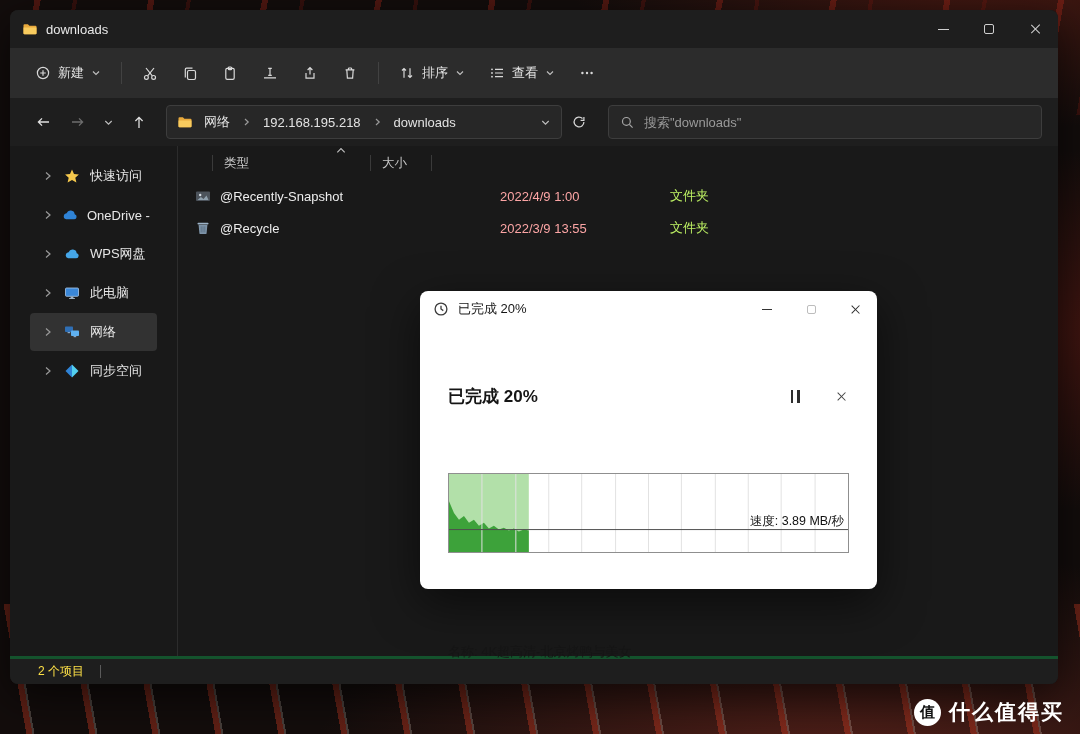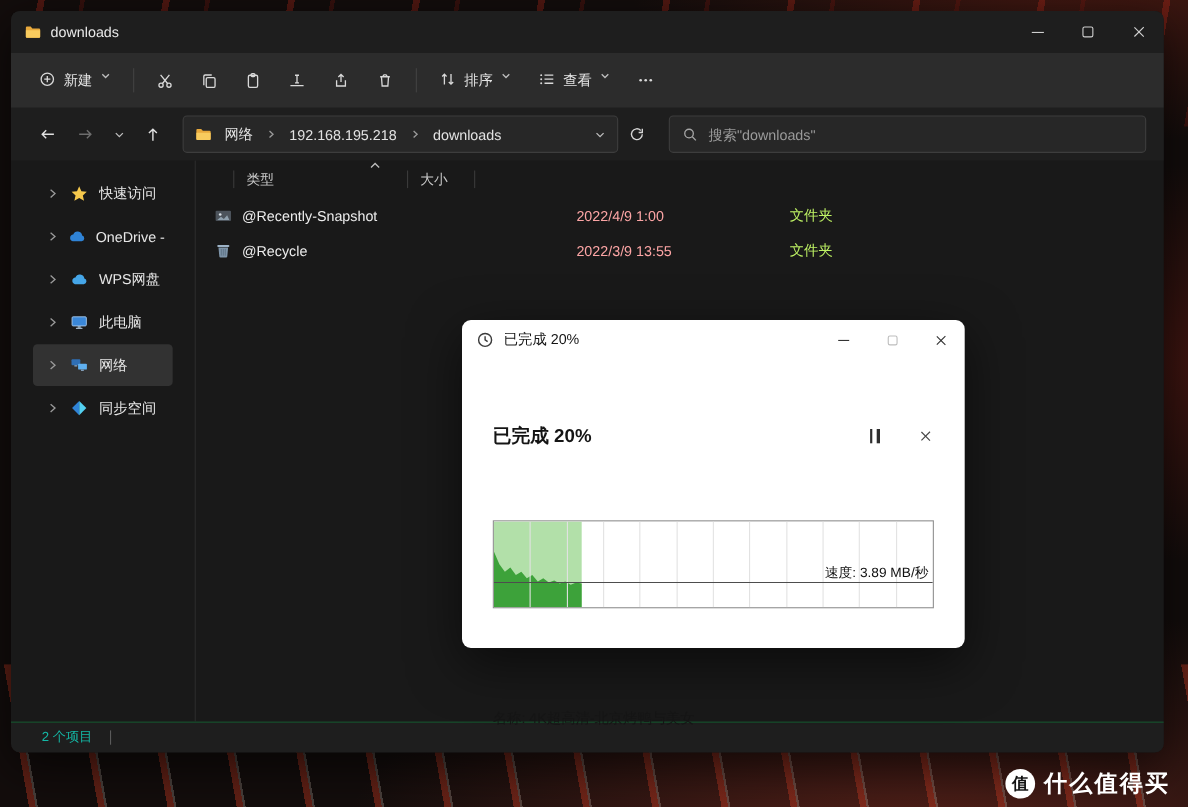--- a/index.html
+++ b/index.html
@@ -28,21 +28,21 @@
   .title-left { display:flex; align-items:center; gap:8px; color:#e9e9e9; font-size:13px; }
   .win-controls { display:flex; height:38px; }
   .wc { width:46px; height:38px; display:flex; align-items:center; justify-content:center; }
   .wc .minbar { width:11px; height:1px; background:#cfcfcf; }
   .wc .maxsq { width:10px; height:10px; border:1px solid #cfcfcf; border-radius:2px; }
   .xmark { position:relative; width:12px; height:12px; }
   .xmark::before,.xmark::after { content:""; position:absolute; left:5.5px; top:0; width:1.2px; height:12px; background:#d4d4d4; }
   .xmark::before { transform:rotate(45deg); } .xmark::after { transform:rotate(-45deg); }
 
   .toolbar { height:50px; background:#2c2c2c; display:flex; align-items:center; padding:0 14px; gap:2px; }
-  .tbtn { display:flex; gap:7px; color:#e3e3e3; font-size:13px; padding:7px 11px; border-radius:4px; background:transparent; border:none; font-family:inherit; }
+  .tbtn { display:flex; align-items:center; gap:7px; color:#e3e3e3; font-size:13px; padding:7px 11px; border-radius:4px; background:transparent; border:none; font-family:inherit; }
   .tbtn.icon-only { width:38px; justify-content:center; padding:7px 0; }
   .tb-sep { width:1px; height:22px; background:#424242; margin:0 7px; }
   .ic svg { display:block; }
 
   .navbar { height:48px; background:#1e1e1e; display:flex; align-items:center; padding:0 16px; }
   .navbtn { width:34px; height:34px; display:flex; align-items:center; justify-content:center; border-radius:4px; }
   .navbtn.small { width:28px; }
   .addressbar { width:396px; height:34px; margin-left:10px; background:#272727; border:1px solid #3d3d3d; border-radius:4px; display:flex; align-items:center; padding:0 10px; gap:7px; }
   .crumb { color:#e2e2e2; font-size:13px; padding:2px 4px; border-radius:3px; white-space:nowrap; }
   .crumb-sep { display:flex; align-items:center; padding:0 1px; }
@@ -63,28 +63,28 @@
   .list-header { display:flex; height:34px; align-items:center; padding-left:34px; color:#c9c9c9; font-size:12.5px; position:relative; }
   .col-h { position:relative; height:100%; display:flex; align-items:center; }
   .col-h.c-name { width:276px; }
   .col-h.c-date { width:170px; padding-left:12px; }
   .col-h.c-type { width:158px; padding-left:12px; }
   .col-h.c-size { width:62px;  padding-left:12px; }
   .col-h.c-date::before,.col-h.c-type::before,.col-h.c-size::before,.col-h.c-size::after {
     content:""; position:absolute; top:9px; bottom:9px; width:1px; background:#3a3a3a; left:0; }
   .col-h.c-size::after { left:auto; right:0; }
   .sort-caret { position:absolute; left:158px; top:1px; }
-  .file-row { display:flex; align-items:center; height:32px; margin-top:0; padding-left:16px; font-size:13px; color:#ededed; border-radius:4px;gap:24px; }
+  .file-row { display:flex; align-items:center; height:32px; margin-top:0; padding-left:16px; font-size:13px; color:#ededed; border-radius:4px; }
   .file-row:first-of-type { margin-top:2px; }
   .cell-name { width:294px; display:flex; align-items:center; gap:8px; }
   .cell-date { width:170px; padding-left:12px; color:#fca5a5; }
   .cell-type { width:158px; padding-left:12px; color:#bef264; }
   .cell-size { width:62px;  padding-left:12px; color:#e2e2e2; }
 
-  .statusbar { position:absolute; left:0; right:0; bottom:0; height:28px; background:#1e1e1e; border-top:1px solid #14532d; display:flex; align-items:center; gap:16px; padding-left:28px; color:#14b8a6; font-size:12px; }
+  .statusbar { position:absolute; left:0; right:0; bottom:0; height:28px; background:#1e1e1e; border-top:3px solid #14532d; display:flex; align-items:center; gap:16px; padding-left:28px; color:#fde047; font-size:12px; }
   .status-sep { width:1px; height:13px; background:#5a5a5a; }
 
   
   .dialog { position:absolute; left:410px; top:281px; width:457px; height:298px; background:#ffffff; border-radius:8px;
     box-shadow:0 14px 46px rgba(0,0,0,.55); z-index:5; color:#151515; display:flex; flex-direction:column; }
   .dlg-titlebar { height:36px; display:flex; align-items:center; gap:9px; padding-left:13px; font-size:13px; }
   .dlg-controls { margin-left:auto; display:flex; height:36px; }
   .dwc { width:44px; height:36px; display:flex; align-items:center; justify-content:center; }
   .dwc .minbar { width:10px; height:1px; background:#333; }
   .dwc .maxsq { width:9px; height:9px; border:1px solid #bdbdbd; border-radius:2px; }

